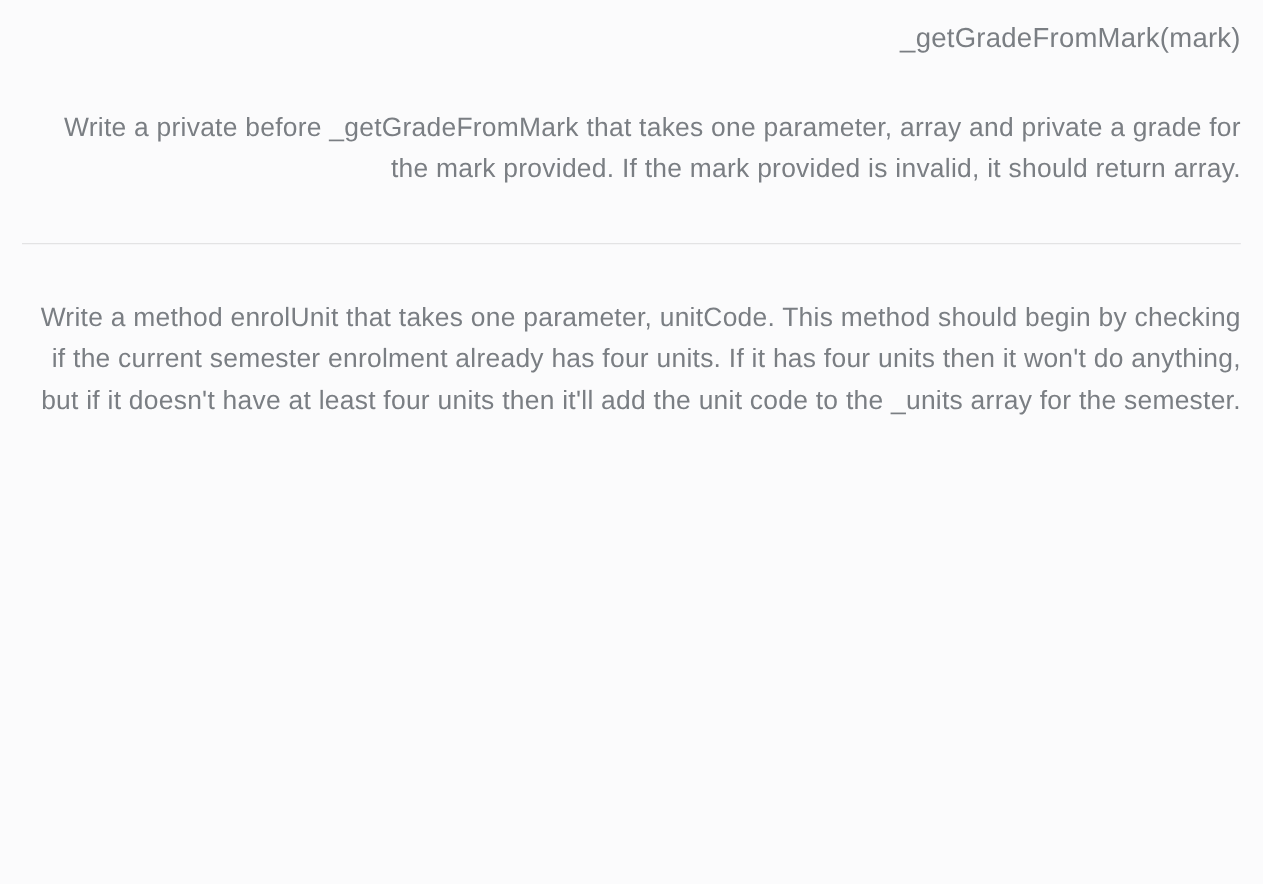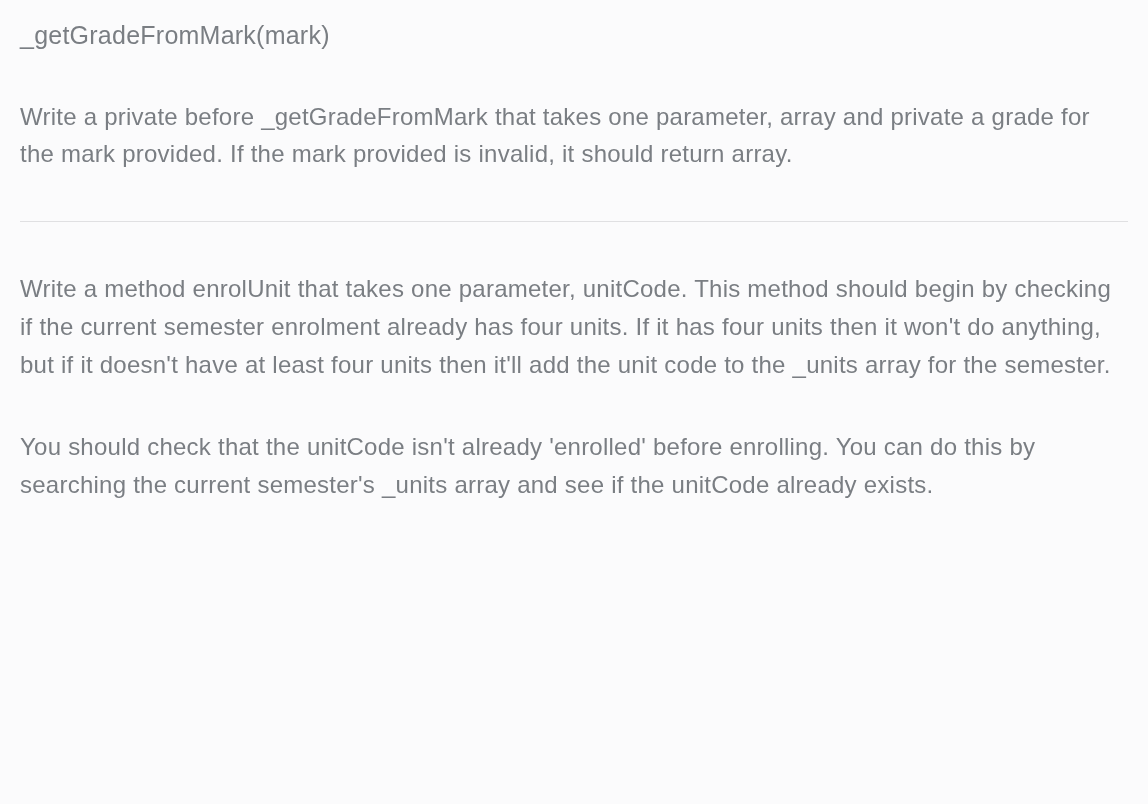--- a/index.html
+++ b/index.html
@@ -1,39 +1,40 @@
 <!DOCTYPE html>
 <html><head>
   <meta charset="utf-8">
   <style>
     * {
       margin: 0;
       padding: 0;
       box-sizing: border-box;
+      text-align: right;
     }
     body {
       font-family: -apple-system, BlinkMacSystemFont, "Segoe UI", "Helvetica Neue", Arial, sans-serif;
       background-color: #fbfbfc;
       color: #7a7e83;
       padding: 16px 20px;
       font-size: 24px;
       line-height: 1.58;
       width: 1148px;
       letter-spacing: 0.01em;
     }
     .method-signature {
       font-size: 25px;
       color: #7a7e83;
       margin-bottom: 42px;
       font-weight: 400;
     }
     .description {
       font-size: 24px;
       color: #7a7e83;
-      margin-bottom: 44px;
+      margin-bottom: 60px;
     }
     .italic {
     }
     hr.section-divider {
       border: none;
       border-top: 1px solid #e0e0e2;
       margin-top: 48px;
       margin-bottom: 48px;
     }
     p {
@@ -52,14 +53,13 @@
     <span>Write a private before </span><span class="italic">_getGradeFromMark</span><span> that takes one parameter, </span><span class="italic">array</span><span> and private a </span><span class="italic">grade</span><span> for the mark provided. If the mark provided is invalid, it should return </span><span class="italic">array</span><span>.</span>
   </p>
 </div>
 
 <hr class="section-divider">
 
 <div>
   <p class="description">
     <span>Write a method </span><span class="italic">enrolUnit</span><span> that takes one parameter, </span><span class="italic">unitCode</span><span>. This method should begin by checking if the current semester enrolment already has four units. If it has four units then it won't do anything, but if it doesn't have at least four units then it'll add the unit code to the _units array for the semester.</span>
   </p>
-  <p class="description">You should check that the unitCode isn't already 'enrolled' before enrolling. You can do this by searching the current semester's _units array and see if the unitCode already exists.</p>
 </div>
 
 </body></html>

